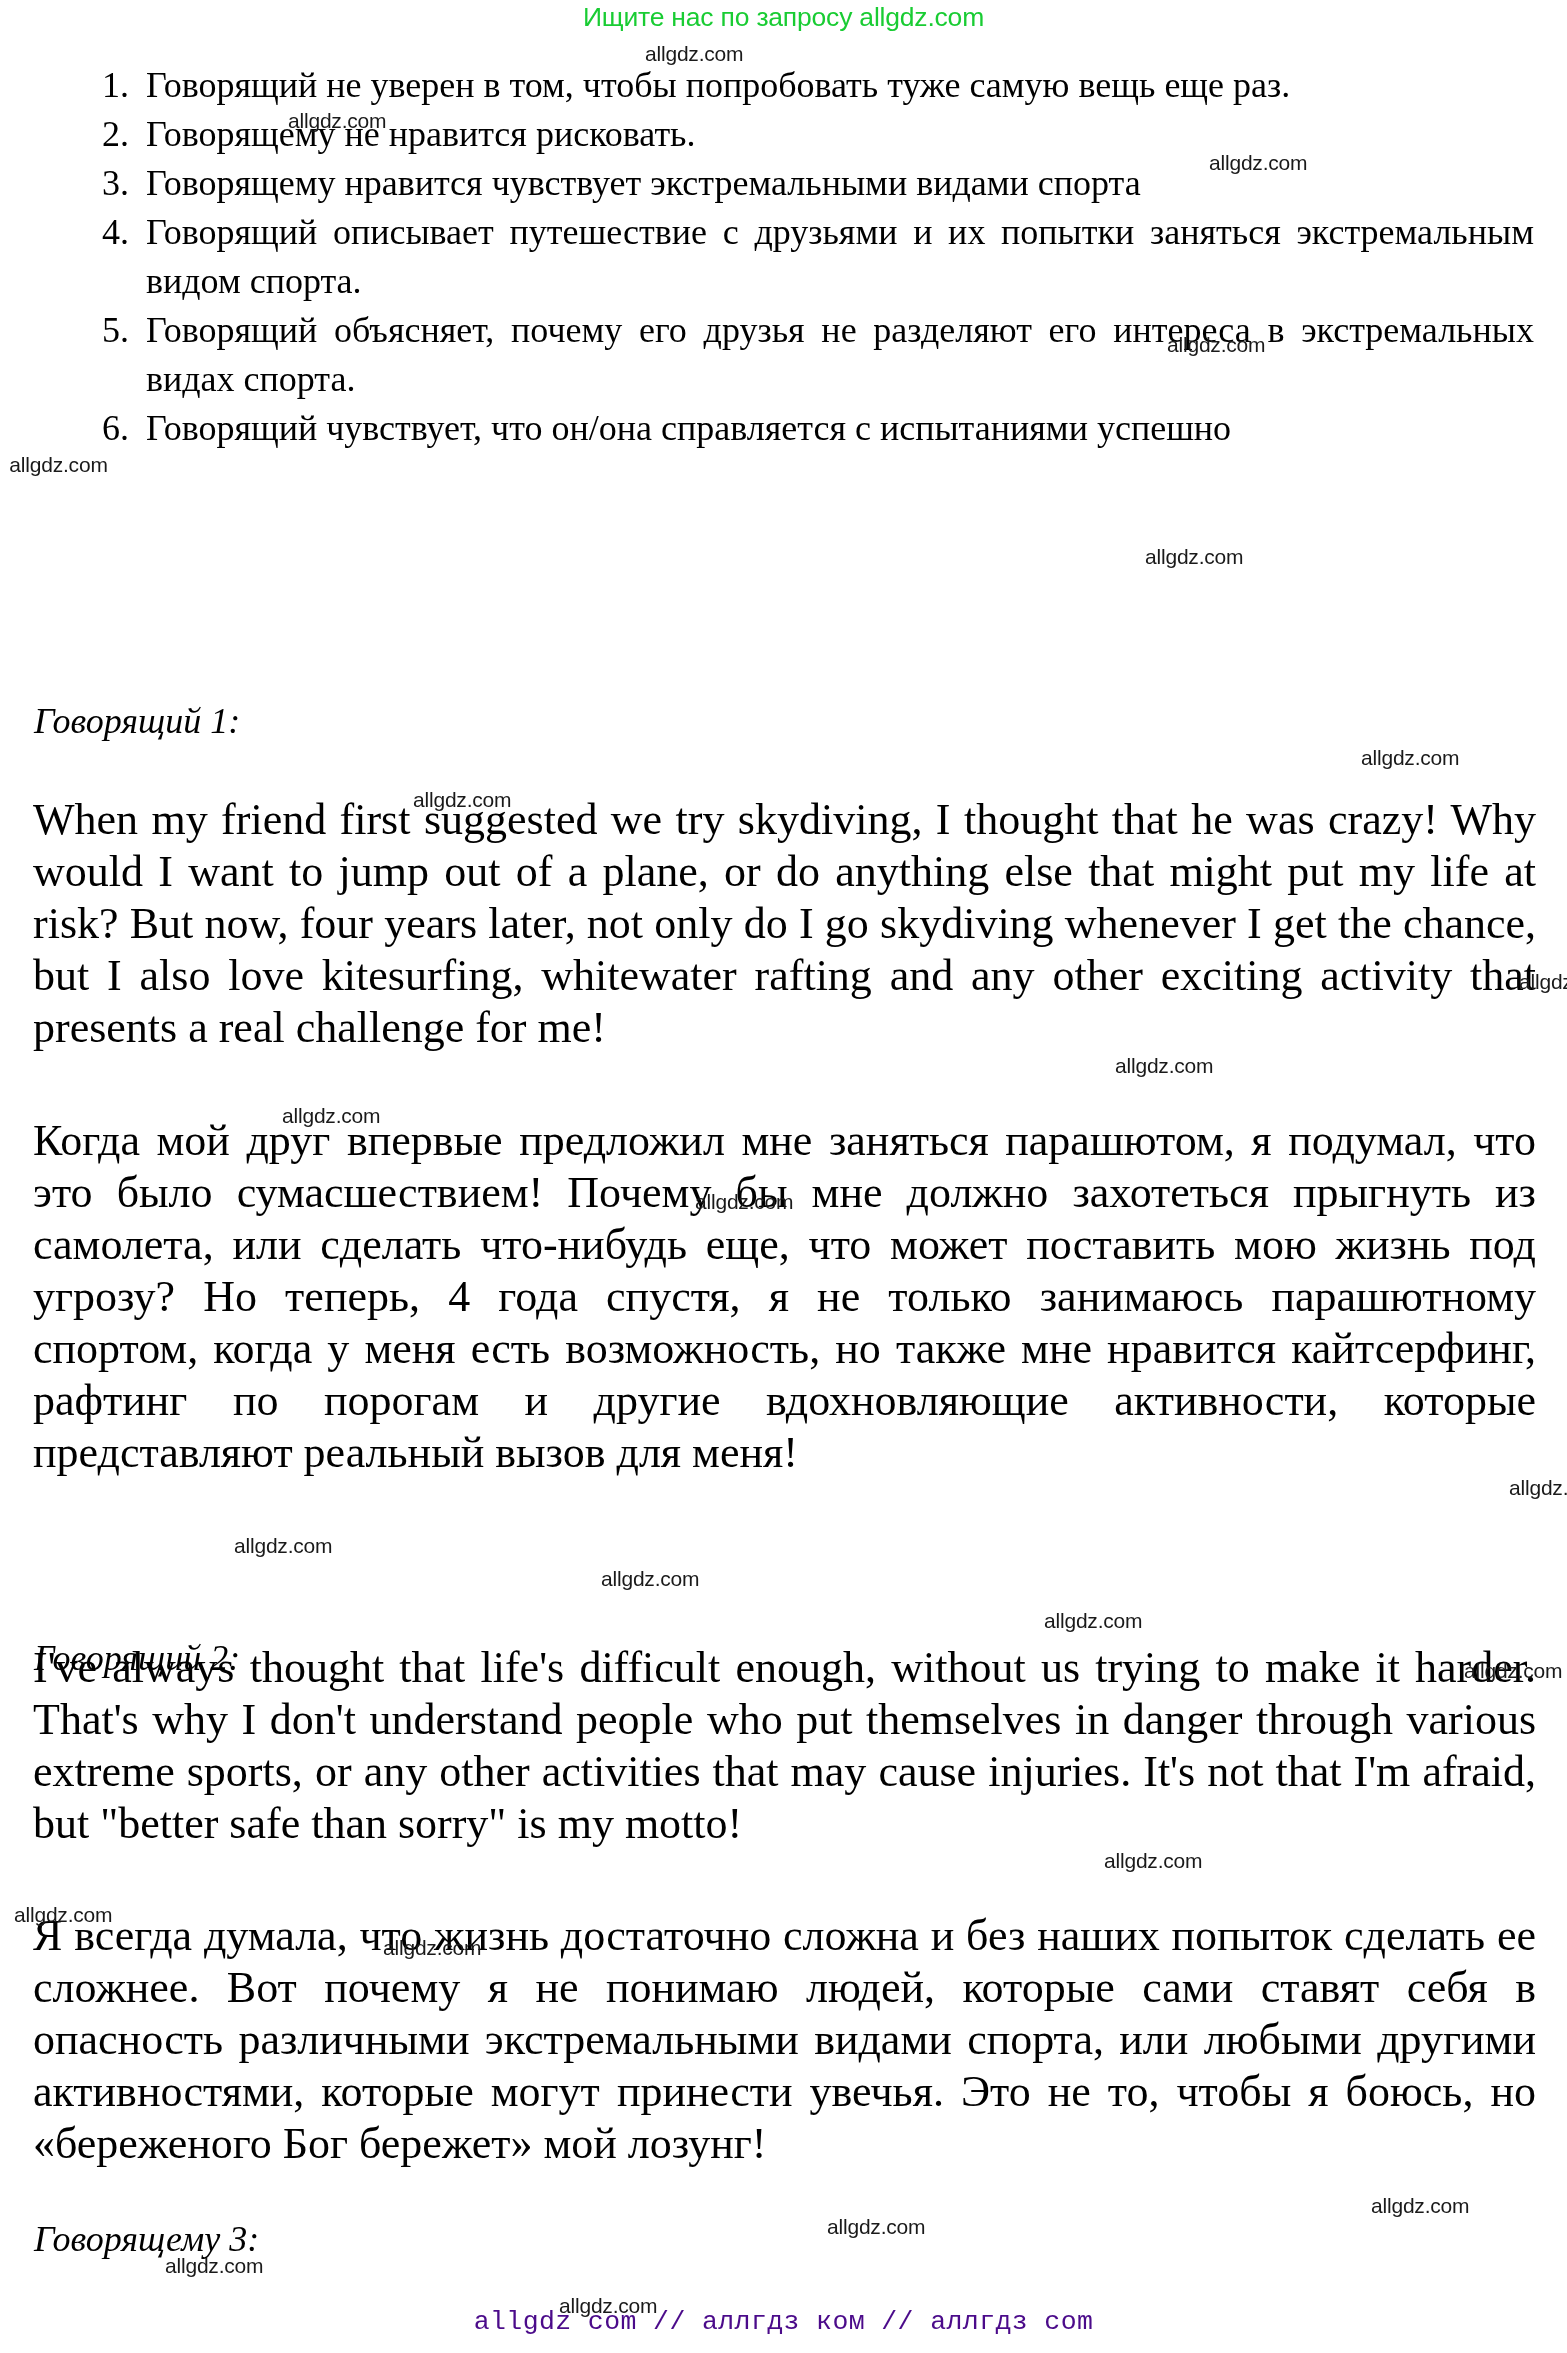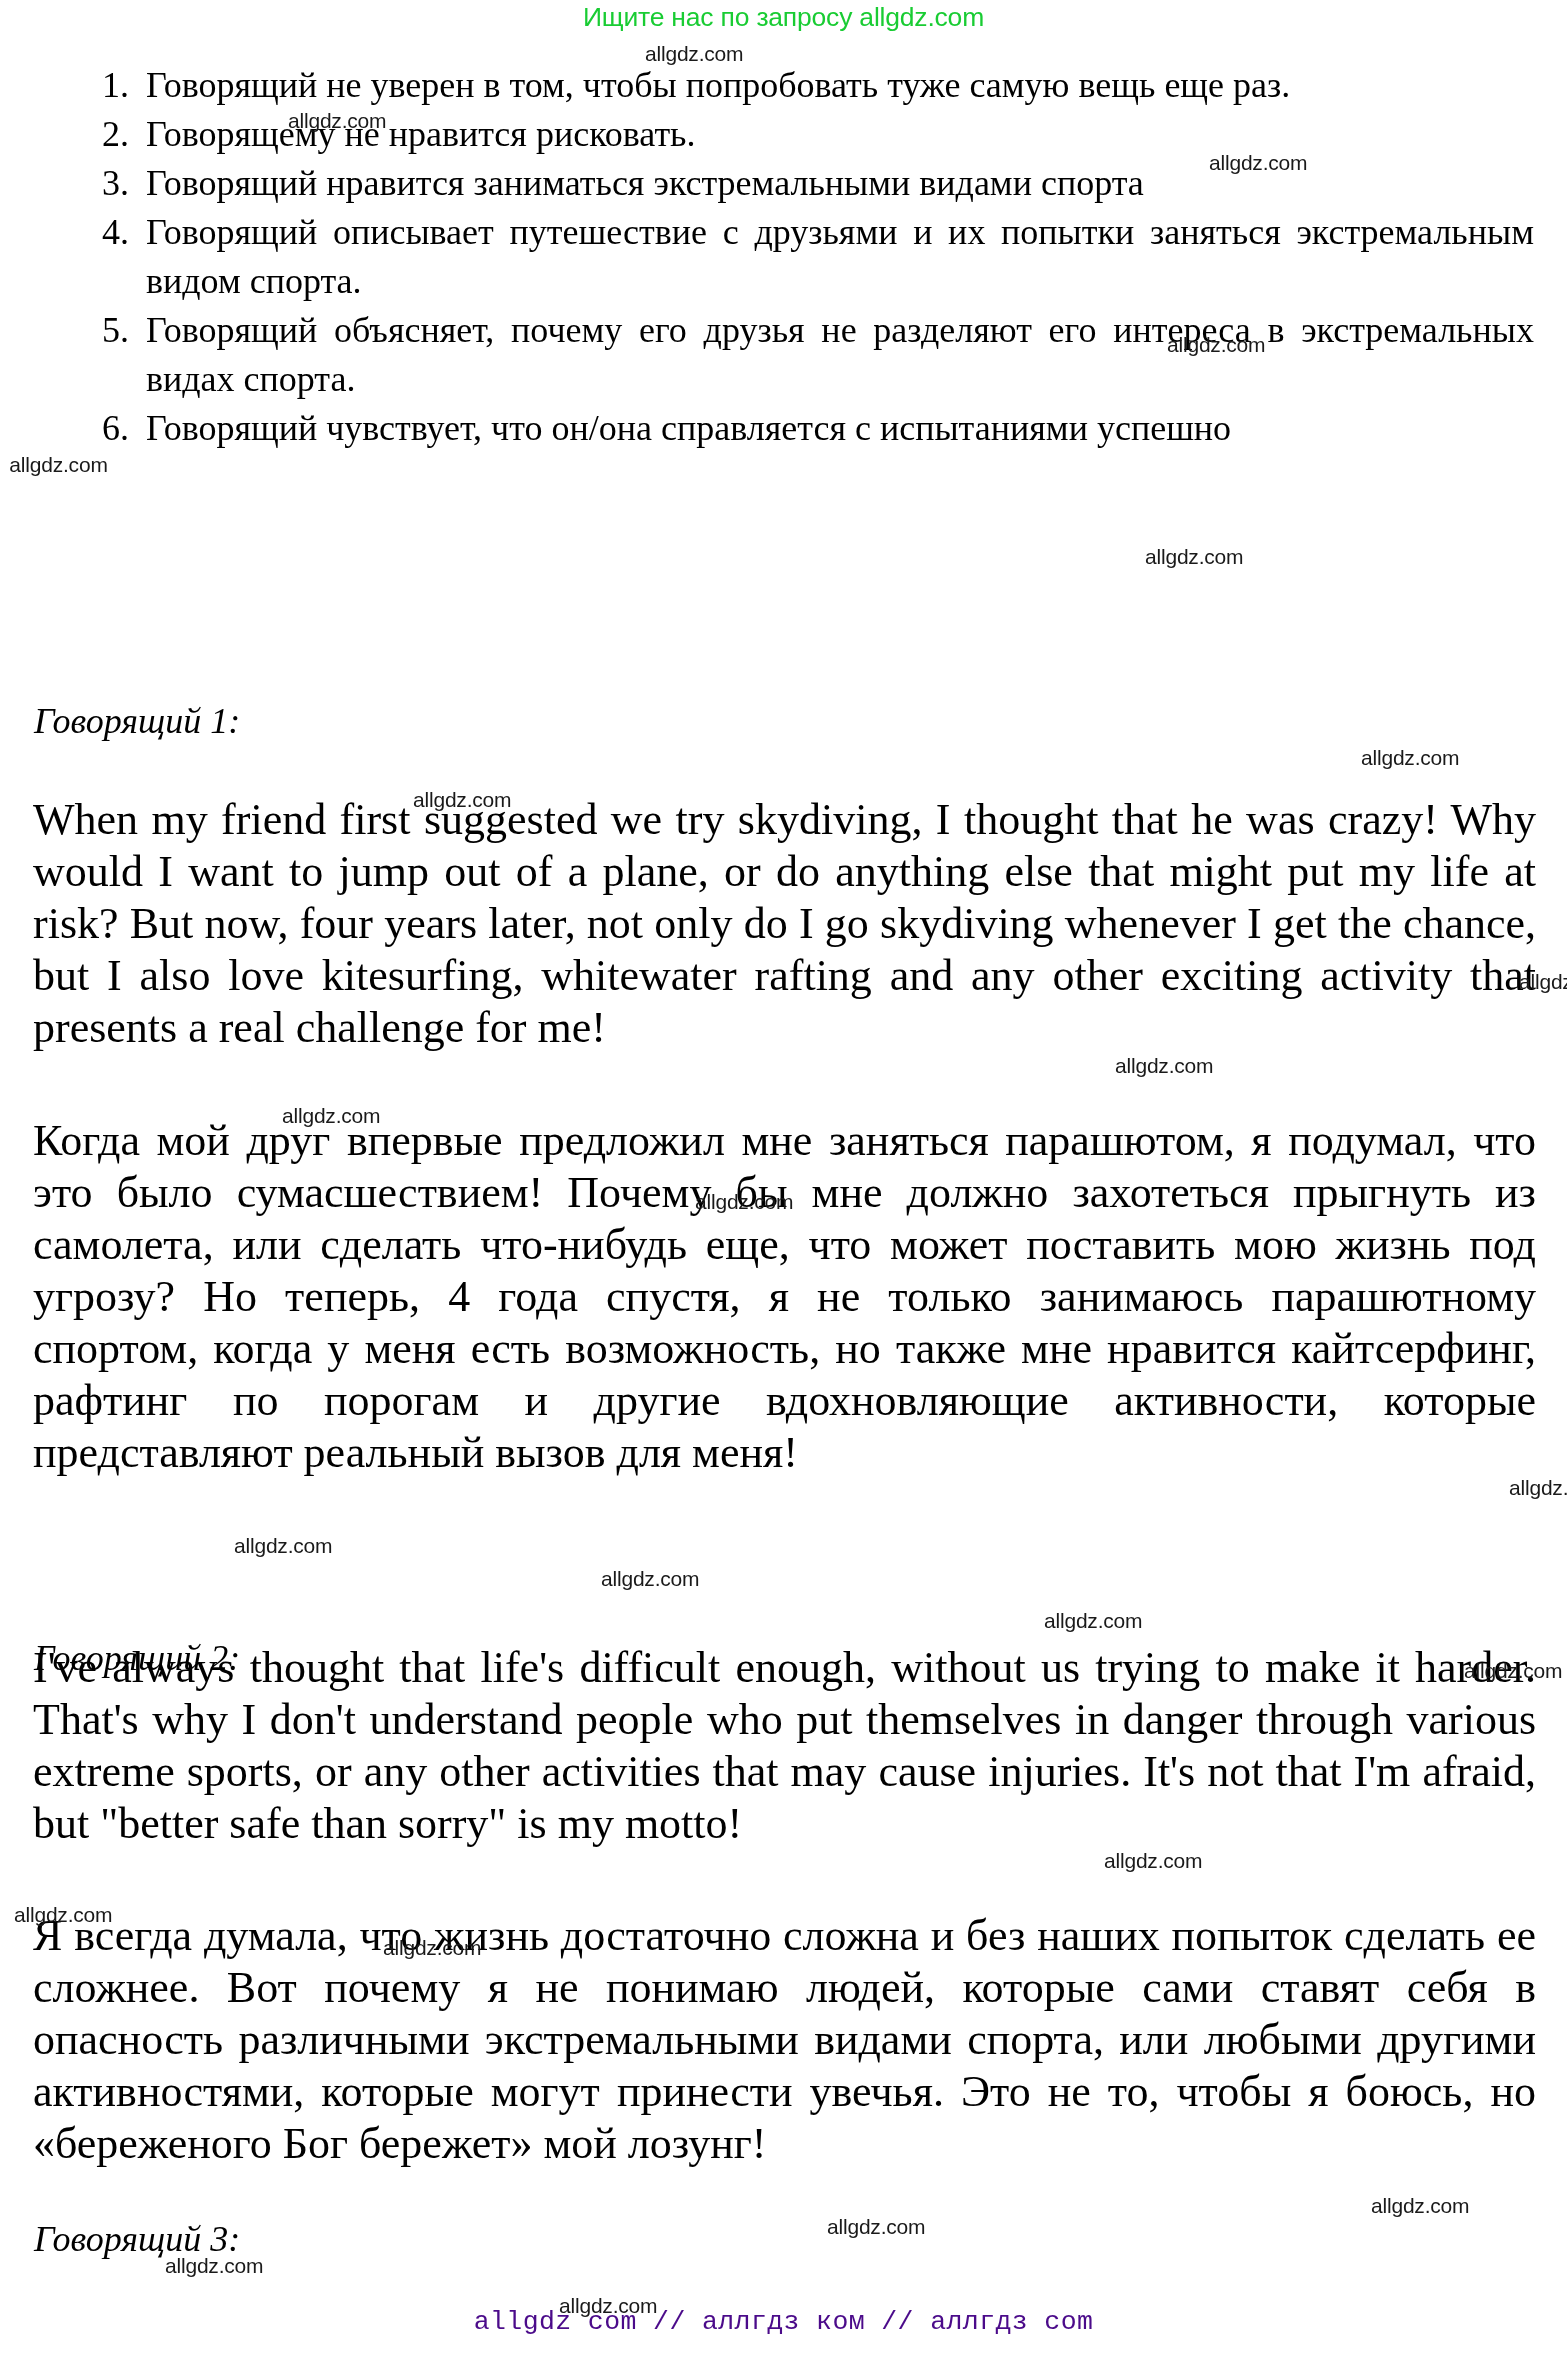--- a/index.html
+++ b/index.html
@@ -119,21 +119,21 @@
     <div class="li">
       <span class="num">1.</span>
       <span class="txt">Говорящий не уверен в том, чтобы попробовать туже самую вещь еще раз.</span>
     </div>
     <div class="li">
       <span class="num">2.</span>
       <span class="txt nojust">Говорящему не нравится рисковать.</span>
     </div>
     <div class="li">
       <span class="num">3.</span>
-      <span class="txt nojust">Говорящий нравится заниматься экстремальными видами спорта</span>
+      <span class="txt nojust">Говорящему нравится чувствует экстремальными видами спорта</span>
     </div>
     <div class="li">
       <span class="num">4.</span>
       <span class="txt">Говорящий описывает путешествие с друзьями и их попытки заняться экстремальным видом спорта.</span>
     </div>
     <div class="li">
       <span class="num">5.</span>
       <span class="txt">Говорящий объясняет, почему его друзья не разделяют его интереса в экстремальных видах спорта.</span>
     </div>
     <div class="li">
@@ -147,21 +147,21 @@
   <div class="para en" style="top:794px;">When my friend first suggested we try skydiving, I thought that he was crazy! Why would I want to jump out of a plane, or do anything else that might put my life at risk? But now, four years later, not only do I go skydiving whenever I get the chance, but I also love kitesurfing, whitewater rafting and any other exciting activity that presents a real challenge for me!</div>
 
   <div class="para ru" style="top:1115px;">Когда мой друг впервые предложил мне заняться парашютом, я подумал, что это было сумасшествием! Почему бы мне должно захотеться прыгнуть из самолета, или сделать что-нибудь еще, что может поставить мою жизнь под угрозу? Но теперь, 4 года спустя, я не только занимаюсь парашютному спортом, когда у меня есть возможность, но также мне нравится кайтсерфинг, рафтинг по порогам и другие вдохновляющие активности, которые представляют реальный вызов для меня!</div>
 
   <div class="speaker" style="top:1636px;">Говорящий 2:</div>
 
   <div class="para ru" style="top:1910px;">Я всегда думала, что жизнь достаточно сложна и без наших попыток сделать ее сложнее. Вот почему я не понимаю людей, которые сами ставят себя в опасность различными экстремальными видами спорта, или любыми другими активностями, которые могут принести увечья. Это не то, чтобы я боюсь, но «береженого Бог бережет» мой лозунг!</div>
 
   <div class="para en" style="top:1642px;">I've always thought that life's difficult enough, without us trying to make it harder. That's why I don't understand people who put themselves in danger through various extreme sports, or any other activities that may cause injuries. It's not that I'm afraid, but "better safe than sorry" is my motto!</div>
 
-  <div class="speaker" style="top:2217px;">Говорящий 3:</div>
+  <div class="speaker" style="top:2217px;">Говорящему 3:</div>
 
   <div id="watermark-layer">
       <div class="wm" style="left: 645px; top: 44px;">allgdz.com</div>
       <div class="wm" style="left: 288px; top: 111px;">allgdz.com</div>
       <div class="wm" style="left: 1209px; top: 153px;">allgdz.com</div>
       <div class="wm" style="left: 1167px; top: 335px;">allgdz.com</div>
       <div class="wm" style="left: 9.3px; top: 455px;">allgdz.com</div>
       <div class="wm" style="left: 1145px; top: 547px;">allgdz.com</div>
       <div class="wm" style="left: 1361px; top: 748px;">allgdz.com</div>
       <div class="wm" style="left: 413px; top: 790px;">allgdz.com</div>

